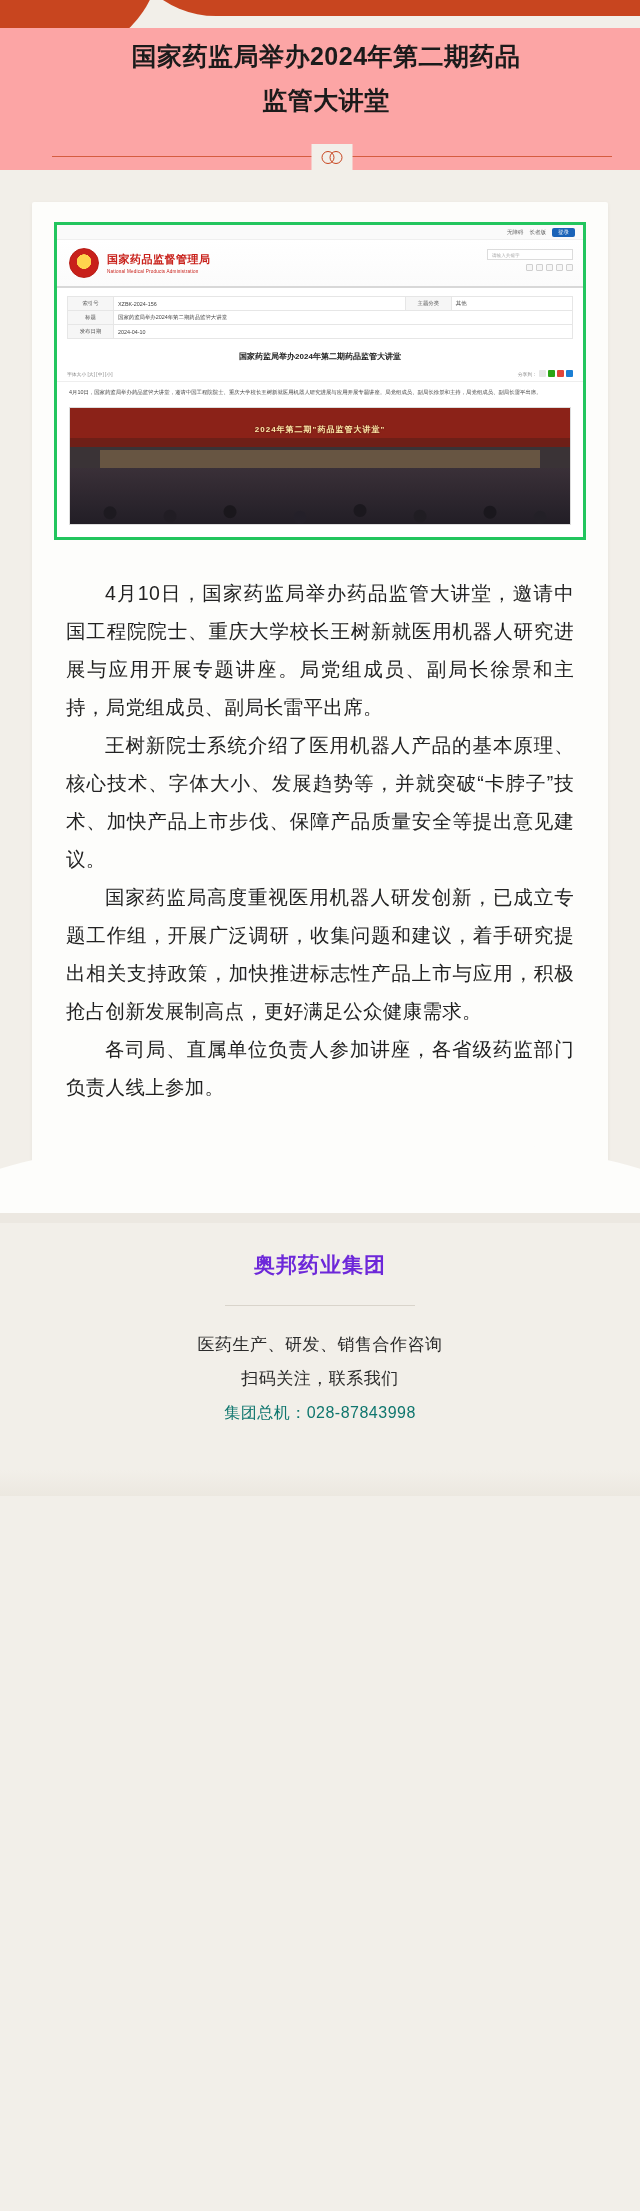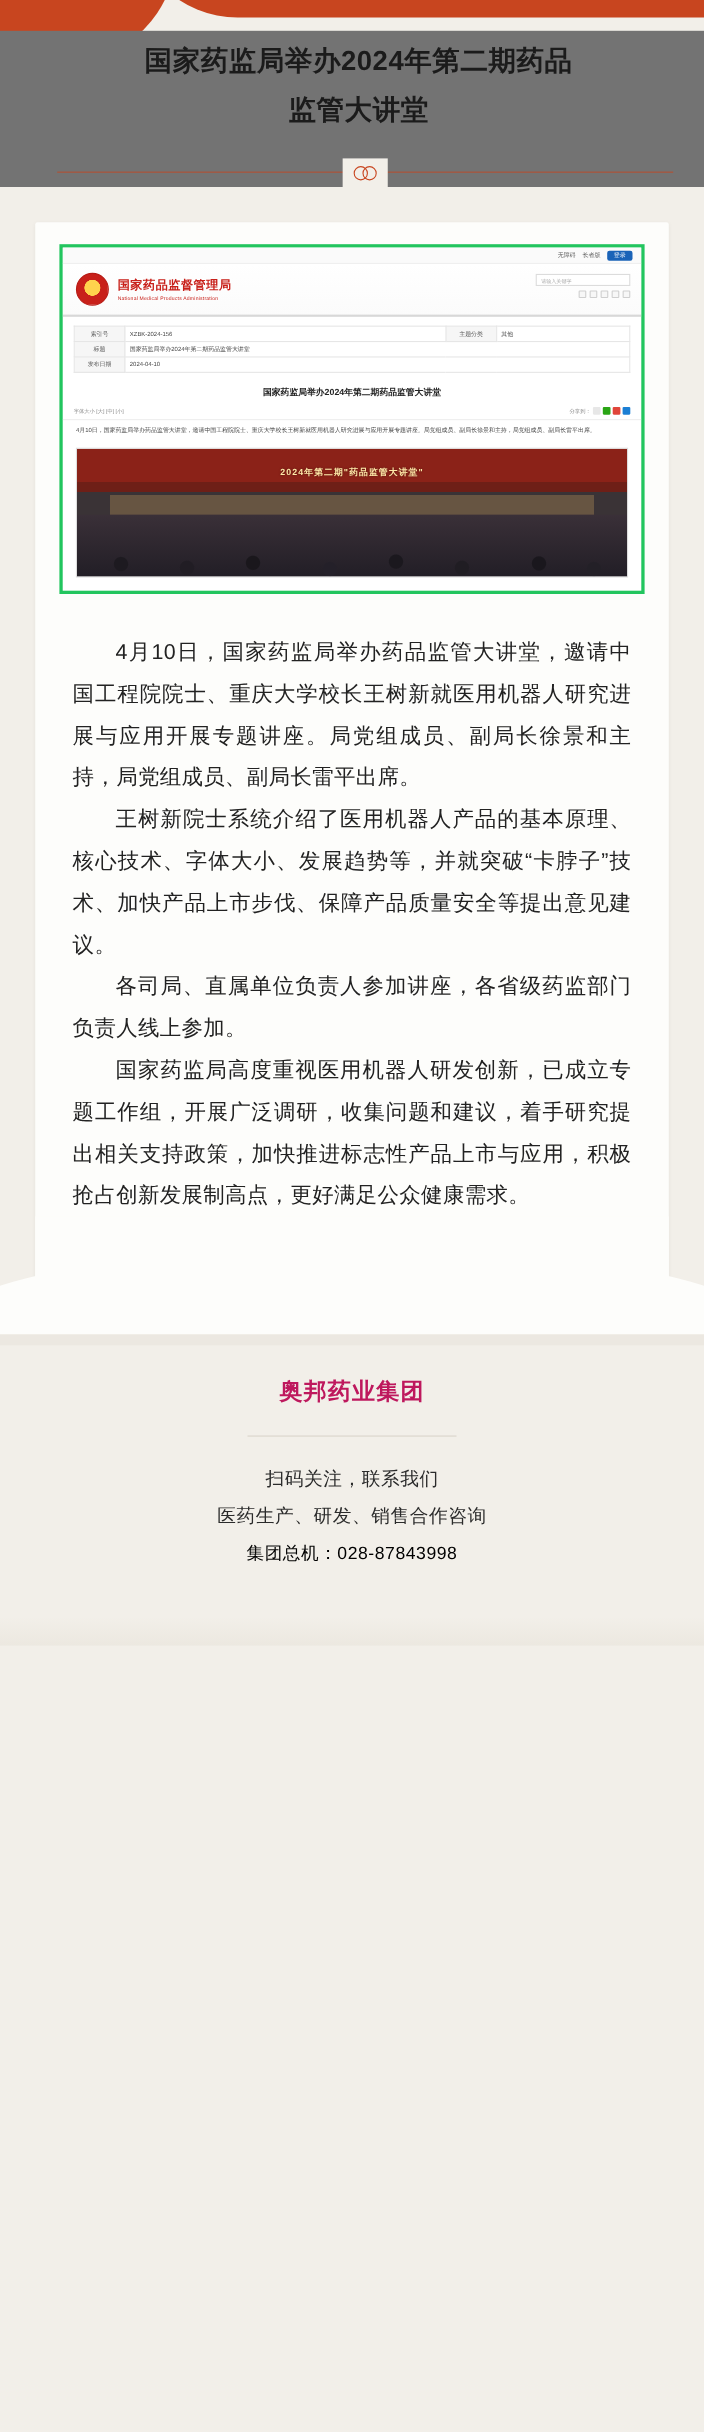--- a/index.html
+++ b/index.html
@@ -39,21 +39,21 @@
     height: 96px;
     background: #c8451f;
     border-radius: 0 0 0 100px;
   }
 
   
   .header {
     position: relative;
     padding: 6px 40px 0 52px;
     text-align: center;
-    background: #737373;
+    background: #fca5a5;
   }
   .header .title {
     font-family: "Liberation Sans", "DejaVu Sans", sans-serif;
     font-weight: bold;
     font-size: 25px;
     line-height: 44px;
     color: #1b1b1b;
     letter-spacing: 0.5px;
   }
   .rule-wrap {
@@ -325,21 +325,21 @@
   
   .footer {
     position: relative;
     background: #f2efe9;
     padding: 28px 40px 40px 40px;
     text-align: center;
   }
   .brand {
     font-size: 21px;
     font-weight: bold;
-    color: #be185d;
+    color: #6d28d9;
     letter-spacing: 1px;
     margin-bottom: 20px;
   }
   .qr-wrap {
     width: 192px;
     height: 192px;
     margin: 0 auto;
     background: #fff;
     border: 1px solid #e6e2db;
     padding: 10px;
@@ -388,21 +388,21 @@
     margin: 26px auto 22px auto;
   }
   .foot-line {
     font-size: 17px;
     line-height: 34px;
     color: #2b2b2b;
     letter-spacing: .5px;
   }
   .foot-line.small {
     font-size: 16px;
-    color: #000000;
+    color: #0f766e;
   }
   .bottom-fade {
     height: 26px;
     background: linear-gradient(180deg,#f2efe9,#ece8e0);
   }
 </style>
 </head>
 <body>
 
 <div class="page">
@@ -489,40 +489,40 @@
       <div class="shot-photo">
         <div class="banner">2024年第二期"药品监管大讲堂"</div>
         <div class="stage"></div>
         <div class="crowd"></div>
       </div>
     </div>
 
     <div class="article">
       <p>4月10日，国家药监局举办药品监管大讲堂，邀请中国工程院院士、重庆大学校长王树新就医用机器人研究进展与应用开展专题讲座。局党组成员、副局长徐景和主持，局党组成员、副局长雷平出席。</p>
       <p>王树新院士系统介绍了医用机器人产品的基本原理、核心技术、字体大小、发展趋势等，并就突破“卡脖子”技术、加快产品上市步伐、保障产品质量安全等提出意见建议。</p>
+      <p>国家药监局高度重视医用机器人研发创新，已成立专题工作组，开展广泛调研，收集问题和建议，着手研究提出相关支持政策，加快推进标志性产品上市与应用，积极抢占创新发展制高点，更好满足公众健康需求。</p>
       <p>各司局、直属单位负责人参加讲座，各省级药监部门负责人线上参加。</p>
-      <p>国家药监局高度重视医用机器人研发创新，已成立专题工作组，开展广泛调研，收集问题和建议，着手研究提出相关支持政策，加快推进标志性产品上市与应用，积极抢占创新发展制高点，更好满足公众健康需求。</p>
     </div>
 
     <div class="end-rings">
       <div class="ring"></div>
       <div class="ring"></div>
     </div>
   </div>
 
   <div class="wave">
     <div class="w2"></div>
     <div class="w1"></div>
   </div>
 
   <div class="footer">
     <div class="brand">奥邦药业集团</div>
 
 
     <div class="qr-divider"></div>
 
+    <div class="foot-line">医药生产、研发、销售合作咨询</div>
     <div class="foot-line">扫码关注，联系我们</div>
-    <div class="foot-line">医药生产、研发、销售合作咨询</div>
     <div class="foot-line small">集团总机：028-87843998</div>
   </div>
 
   <div class="bottom-fade"></div>
 </div>
 
 </body></html>

